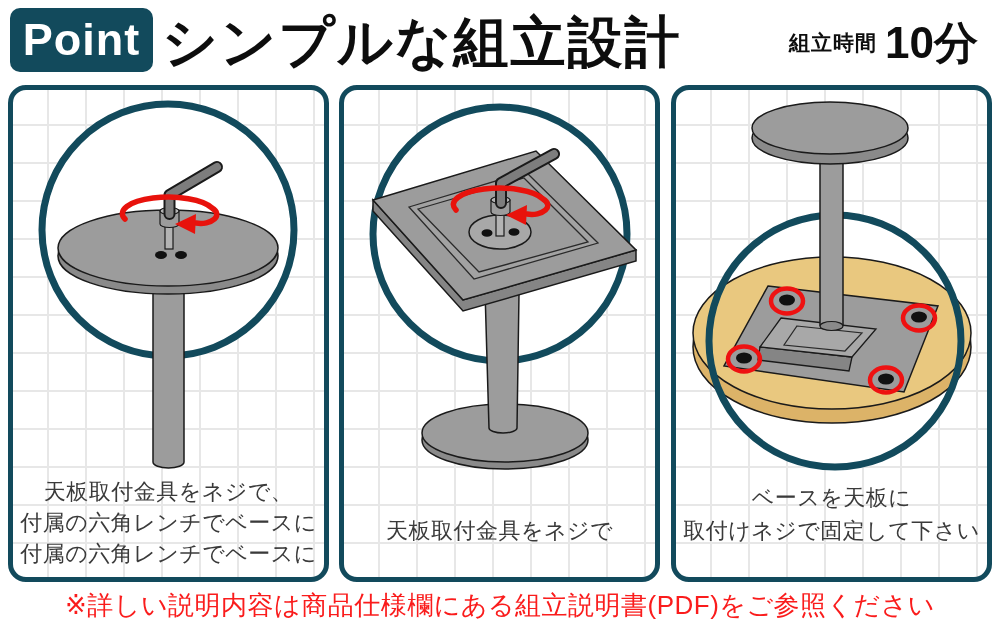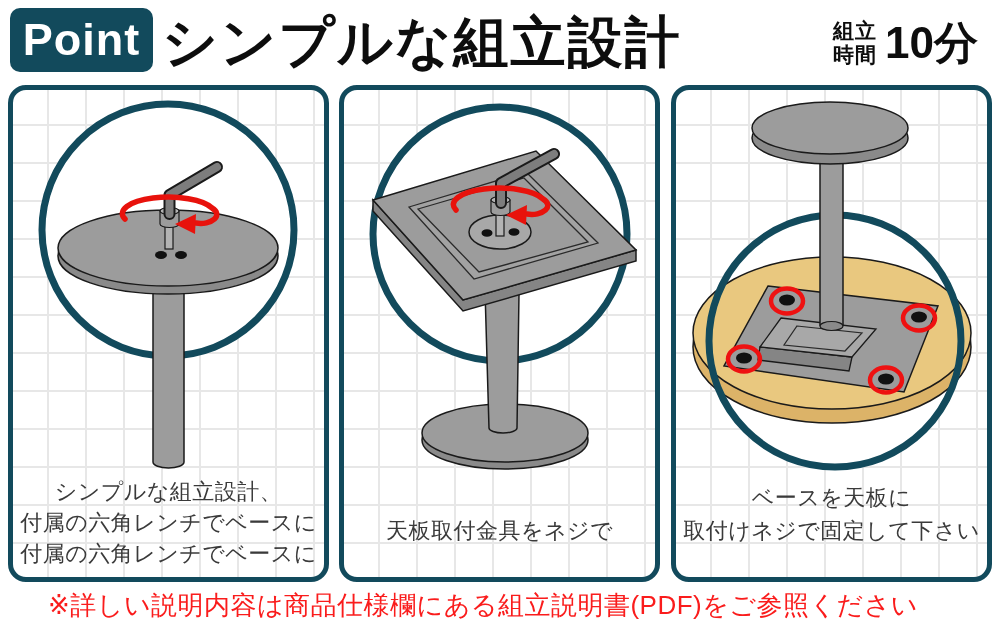--- a/index.html
+++ b/index.html
@@ -18,21 +18,21 @@
   }
   .main-title {
     position: absolute; left: 162px; top: 6px;
     font-size: 55px; font-weight: 900; color: #0d0d0d;
     letter-spacing: 2px; white-space: nowrap;
   }
   .time-badge {
     position: absolute; right: 22px; top: 12px; height: 62px;
     display: flex; align-items: center; gap: 8px; color: #0d0d0d;
   }
-  .time-badge .stack { display: flex; flex-direction: column; justify-content: center; text-align: right; }
+  .time-badge .stack { display: flex; flex-direction: row; justify-content: center; text-align: right; }
   .time-badge .stack span { font-size: 21px; font-weight: bold; line-height: 24px; letter-spacing: 1px; }
   .time-badge .value { font-size: 44px; font-weight: bold; letter-spacing: 0px; }
 
   
   .panel {
     position: absolute; top: 85px; width: 321px; height: 497px;
     border: 5px solid #124a5c; border-radius: 18px;
     background-color: #ffffff;
     background-image:
       linear-gradient(to right, #e7e7e7 2px, transparent 2px),
@@ -51,22 +51,22 @@
     position: absolute; left: 0; right: 0; bottom: 8px;
     text-align: center; color: #3a3a3a;
     font-size: 22px; line-height: 31px; letter-spacing: 0.5px;
     white-space: nowrap;
   }
   .panel.p2 .caption, .panel.p3 .caption { bottom: 30px; line-height: 33px; }
 
   
   .footer-note {
     position: absolute; left: 0; right: 0; top: 588px;
-    text-align: left; color: #fa1c1c;
-    font-size: 26px; letter-spacing: 0.5px; white-space: nowrap; padding-left: 48px;
+    text-align: center; color: #fa1c1c;
+    font-size: 26px; letter-spacing: 0.5px; white-space: nowrap;
   }
 </style>
 </head>
 <body>
 
 <div class="header">
   <div class="point-badge">Point</div>
   <div class="main-title">シンプルな組立設計</div>
   <div class="time-badge">
     <div class="stack">
@@ -98,21 +98,21 @@
       <path d="M156.5,124 L156.5,105 L204,77" fill="none" stroke="#1a1a1a" stroke-width="12" stroke-linecap="round" stroke-linejoin="round"></path>
       <path d="M156.5,124 L156.5,105 L204,77" fill="none" stroke="#7d7d7d" stroke-width="8" stroke-linecap="round" stroke-linejoin="round"></path>
     </g>
 
     <g>
       <path d="M112,129 A45,16 0 0 1 199,118 A16,9 0 0 1 183,133" fill="none" stroke="#e8120c" stroke-width="5.5" stroke-linecap="round"></path>
       <polygon points="162,134 183,124 182,144" fill="#e8120c"></polygon>
     </g>
   </svg>
   <div class="caption">
-    <span>シンプルな組立設計、</span><br>
+    <span>天板取付金具をネジで、</span><br>
     <span>付属の六角レンチでベースに</span><br>
     <span>付属の六角レンチでベースに</span>
   </div>
 </div>
 
 <div class="panel p2">
   <svg class="illustration" viewBox="0 0 311 390">
 
     <circle cx="156" cy="144" r="127" fill="#ffffff" stroke="#124a5c" stroke-width="7"></circle>
 

